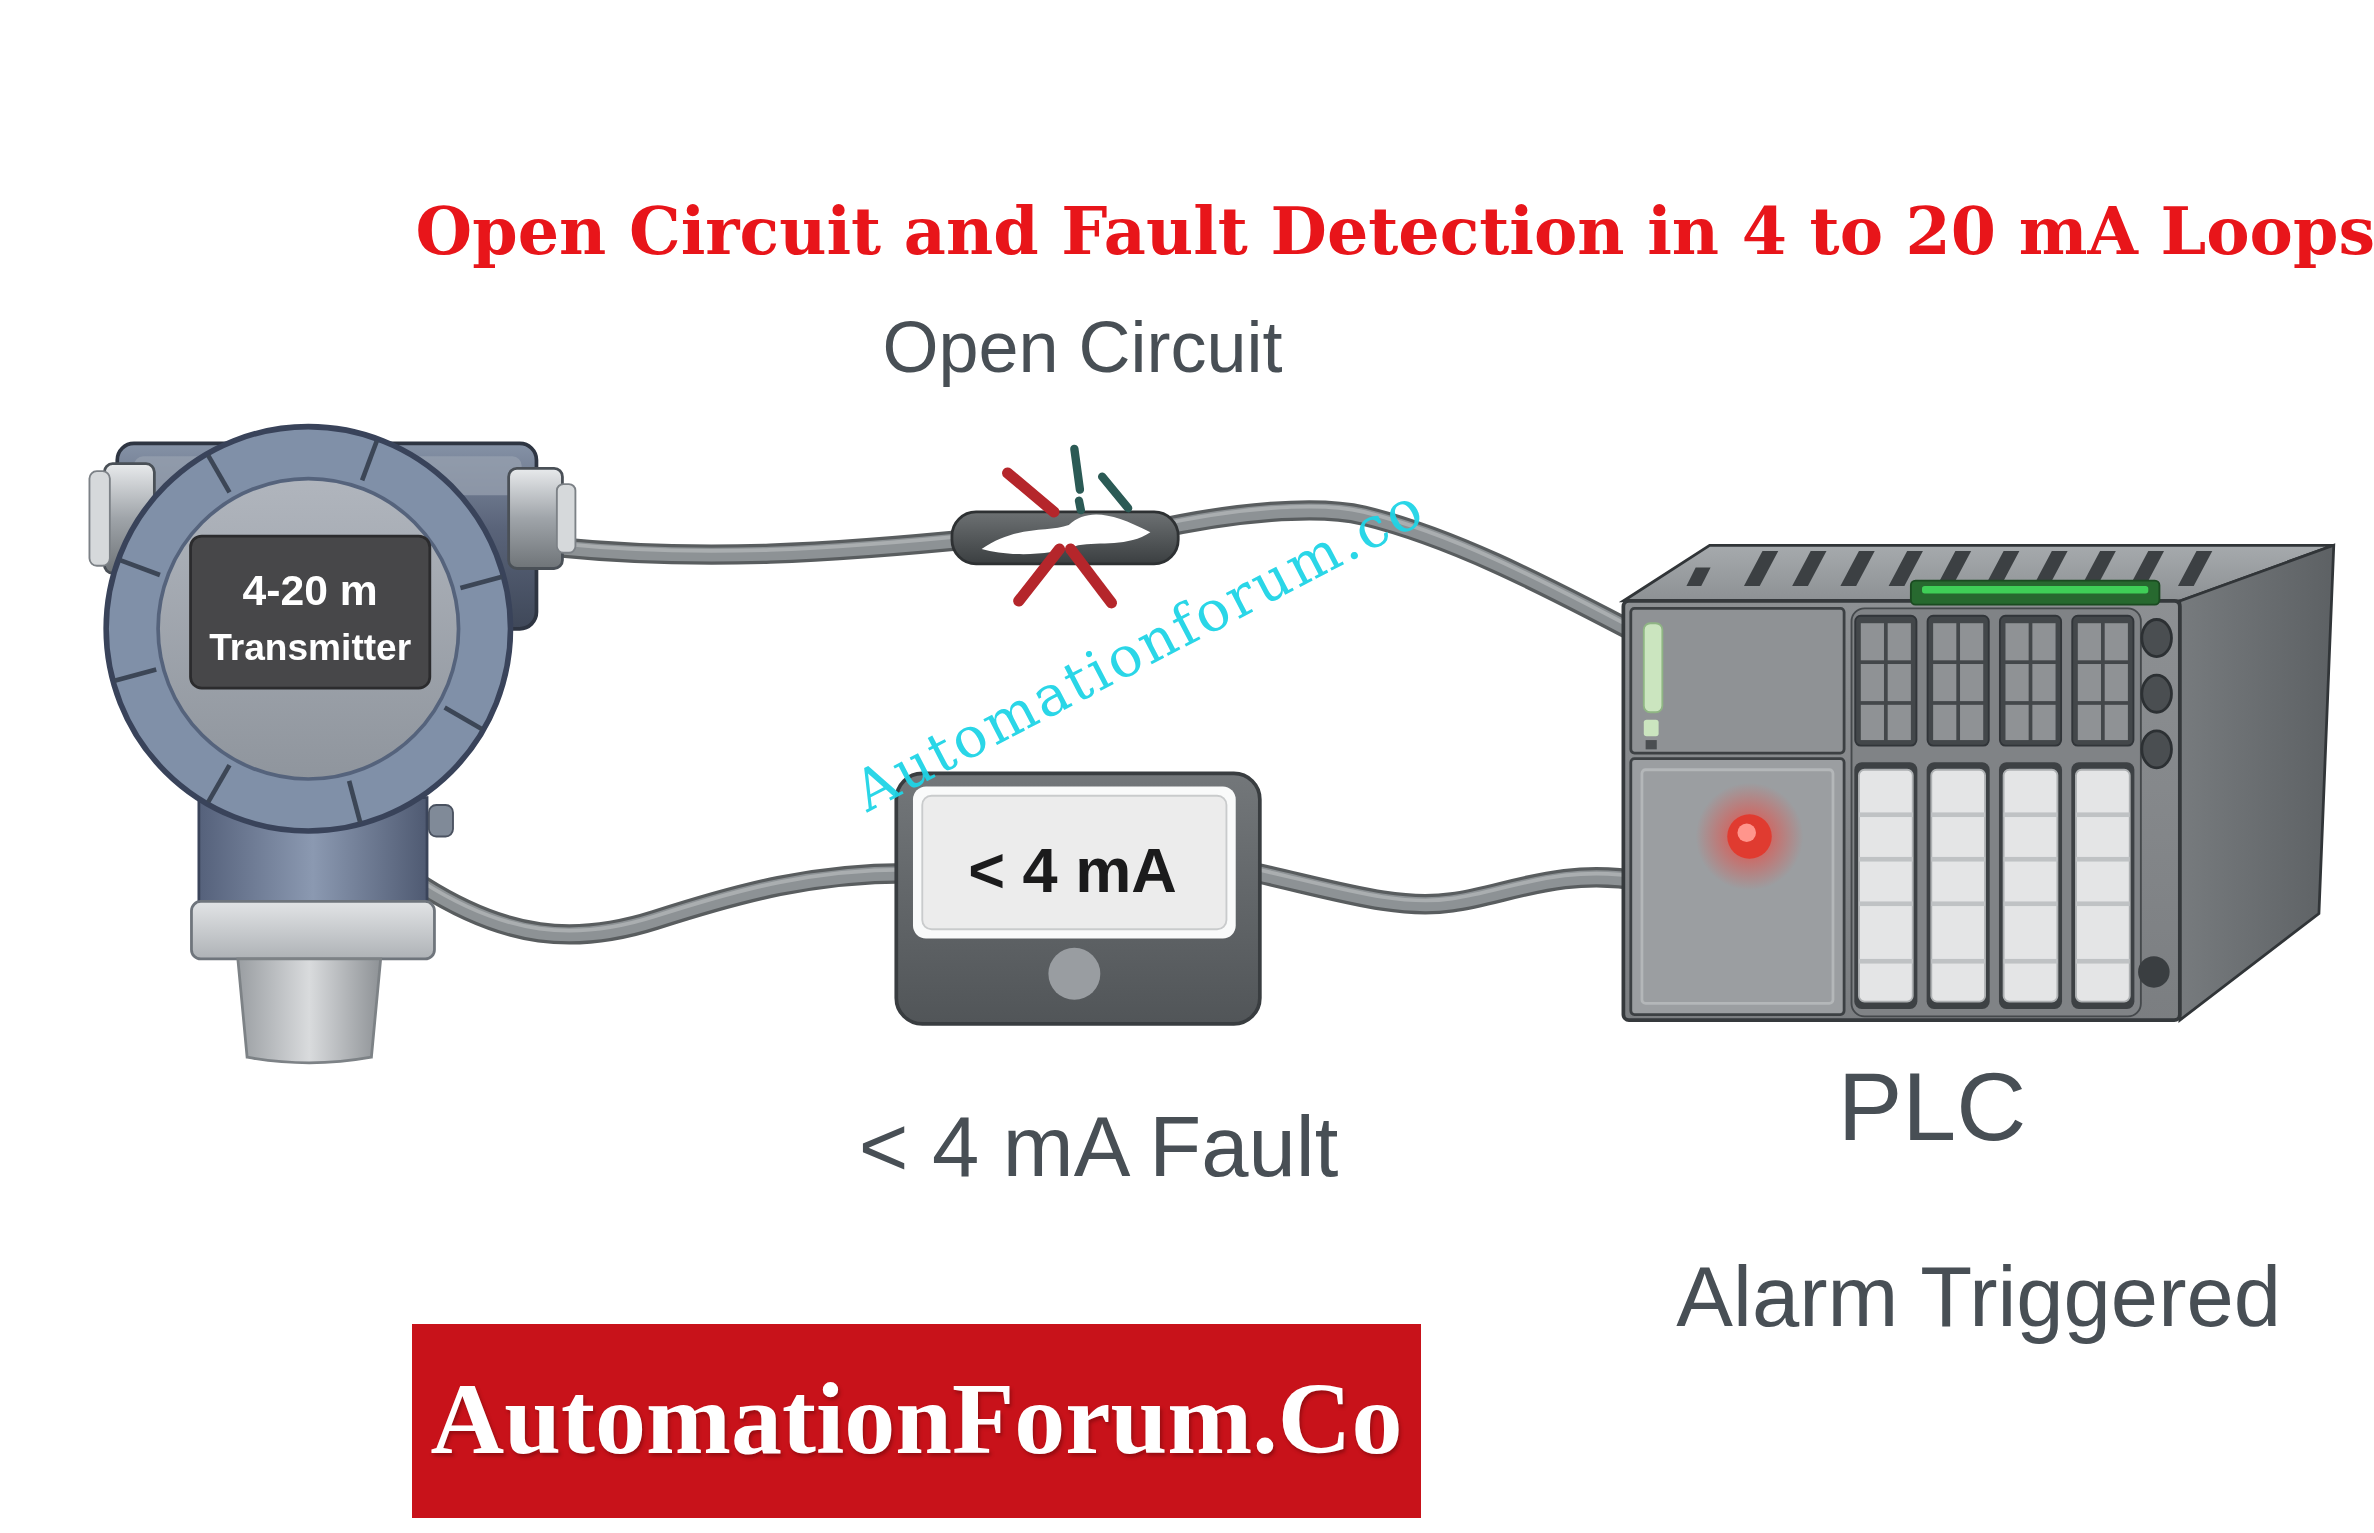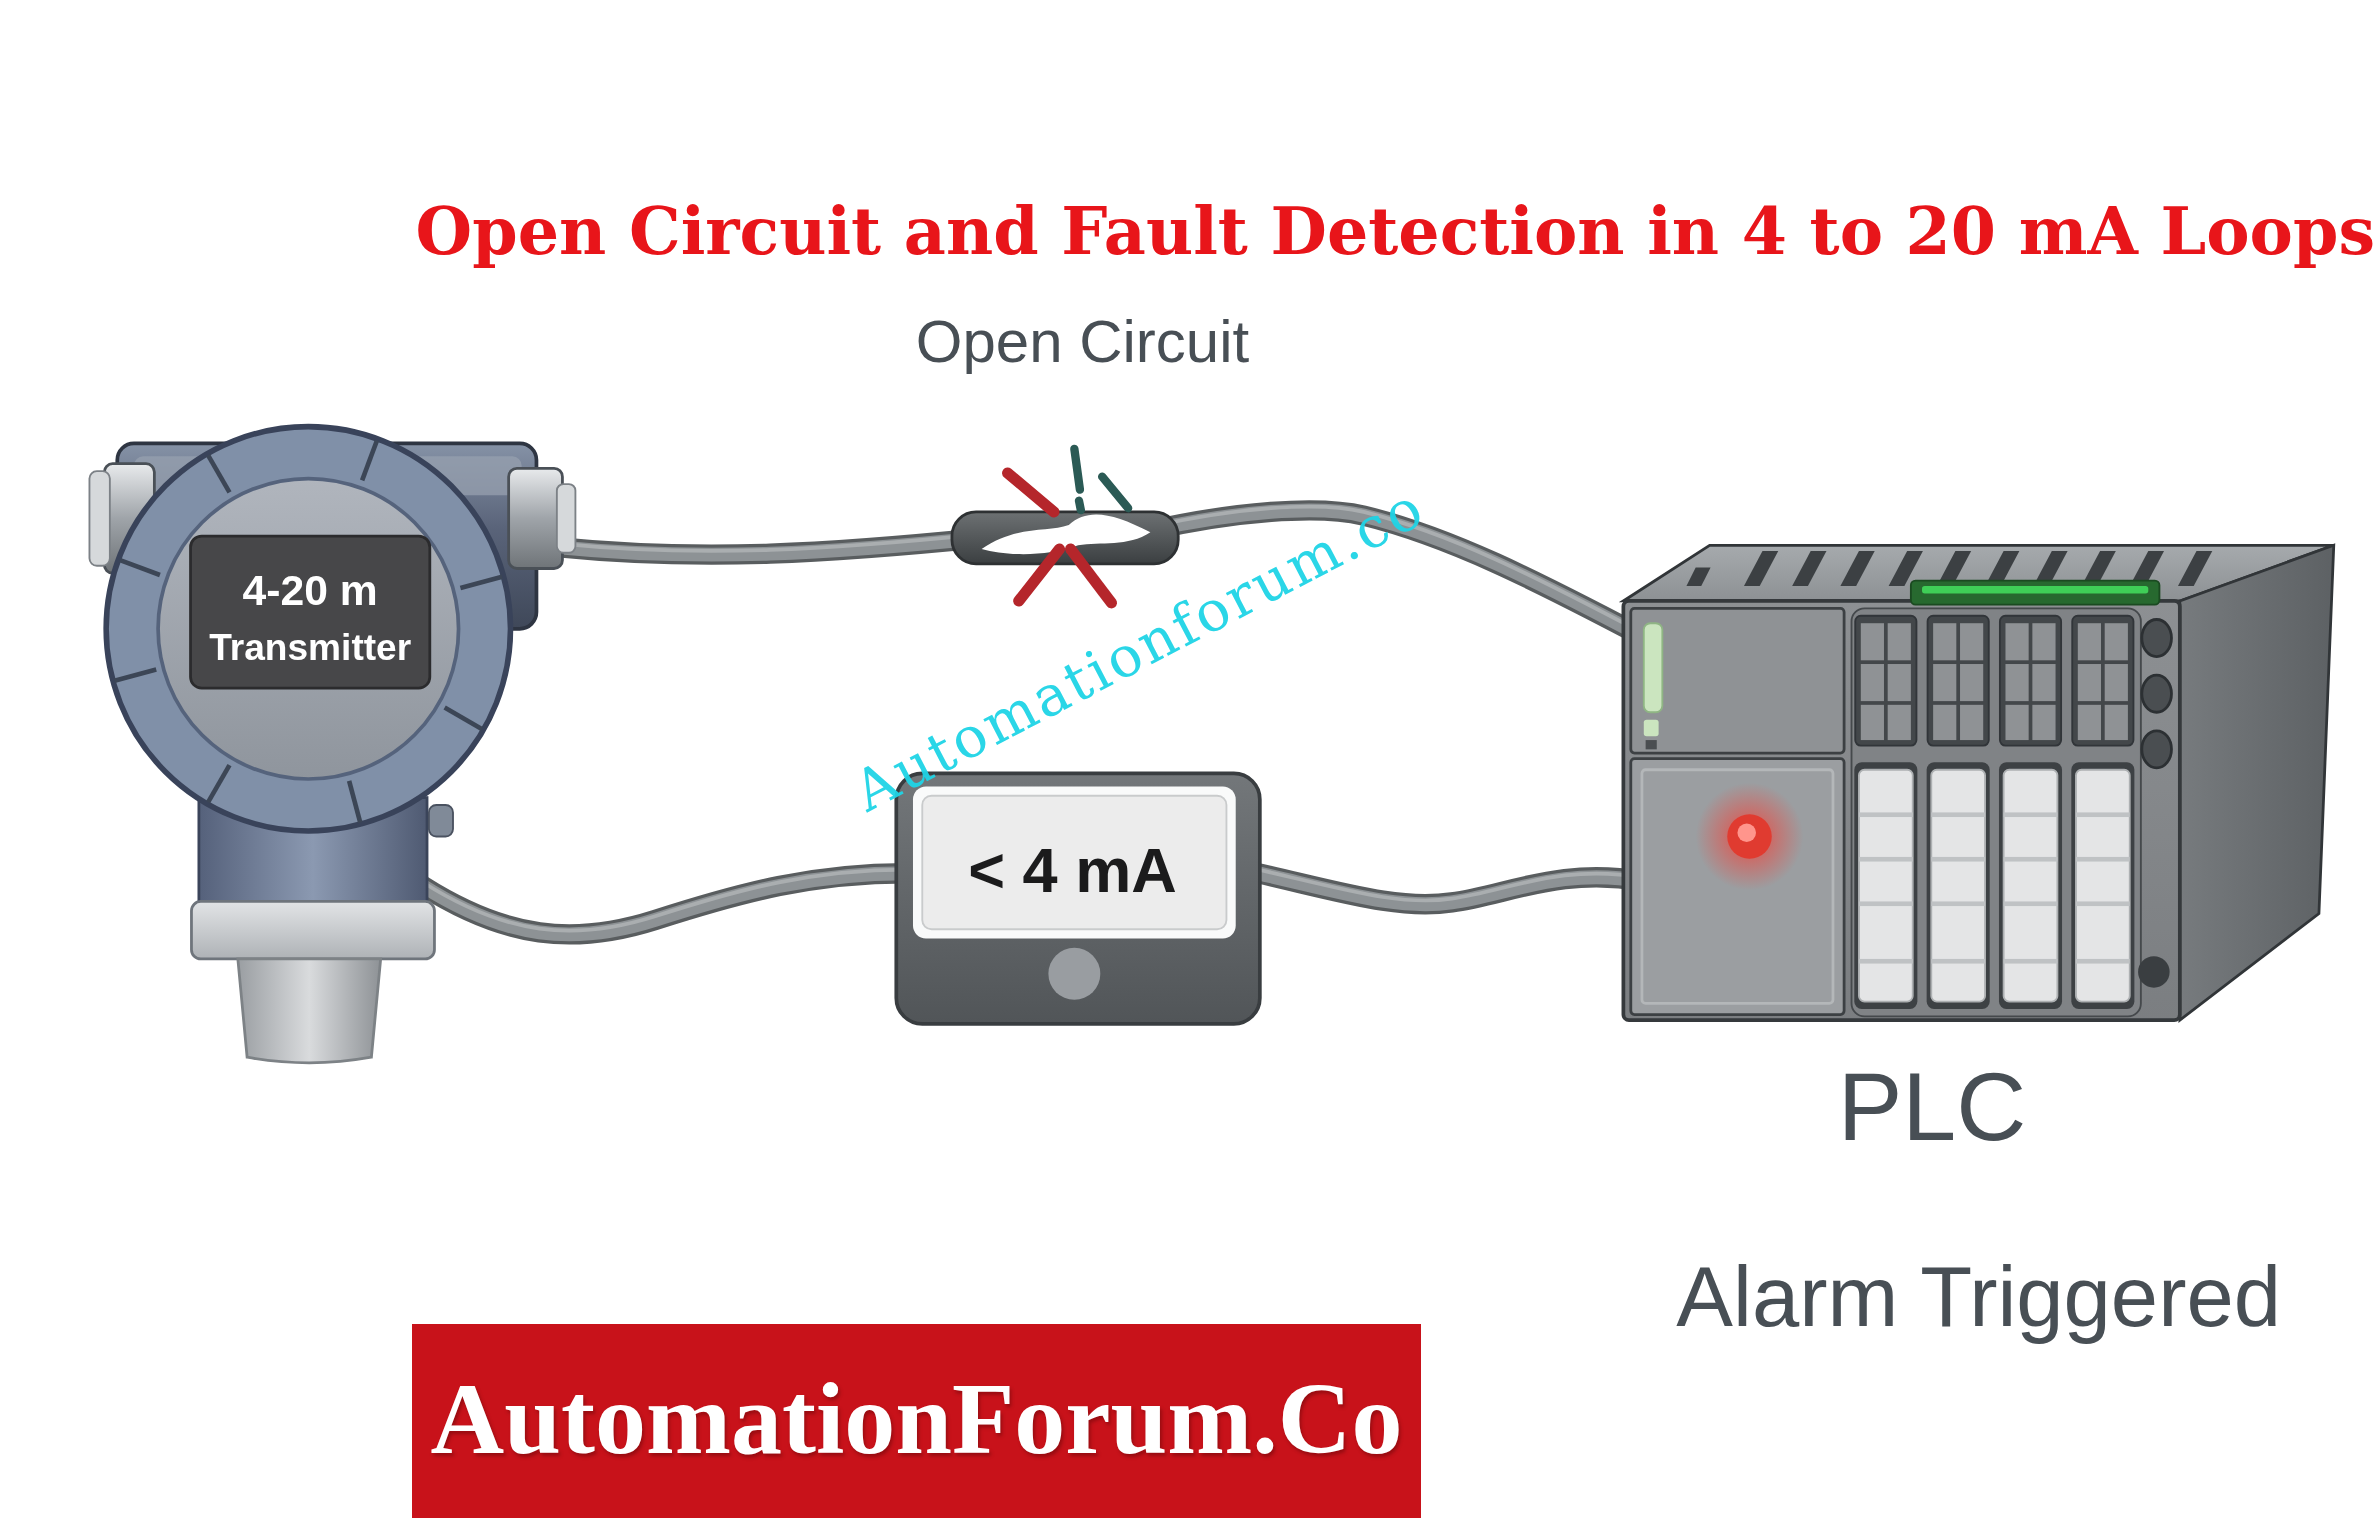--- a/index.html
+++ b/index.html
@@ -2,21 +2,21 @@
 <html style="font-size:15px"><head>
 <meta charset="utf-8">
 <style>
   html,body{margin:0;padding:0;background:#ffffff;}
   #stage{position:relative;width:2375px;height:1533px;background:#ffffff;overflow:hidden;
          font-family:"Liberation Sans",sans-serif;}
   #stage svg{position:absolute;left:0;top:0;}
   .lbl{position:absolute;text-align:center;color:#484f55;line-height:1.05;}
   #title{left:0;top:197px;width:2375px;font-family:"DejaVu Serif",serif;font-weight:700;
          font-size:65px;color:#e8151a;text-align:right;}
-  #open-circuit{left:804px;top:310px;width:557px;font-size:60px;font-weight:400;}
+  #open-circuit{left:804px;top:310px;width:557px;font-size:72px;font-weight:400;}
   #fault-label{left:774px;top:1102px;width:649px;font-size:85px;font-weight:400;}
   #plc-label{left:1793px;top:1056px;width:278px;font-size:97px;font-weight:400;}
   #alarm-label{left:1595px;top:1252px;width:686px;font-size:85px;font-weight:400;text-align:right;}
   #watermark{left:827px;top:627px;width:557px;height:80px;line-height:80px;position:absolute;
              text-align:center;font-family:"DejaVu Serif",serif;font-size:56px;letter-spacing:2.8px;
              color:#1fd4e6;transform:rotate(-27.5deg);opacity:.95;}
   #banner{position:absolute;left:412px;top:1324px;width:1009px;height:194px;background:#c8121a;
           text-align:center;line-height:190px;font-family:"Liberation Serif",serif;font-weight:700;
           font-size:102px;color:#ffffff;text-shadow:1.9px 2.8px 3.7px rgba(60,0,0,.35);}
   .svgtext{font-family:"Liberation Sans",sans-serif;}
@@ -275,18 +275,19 @@
           <ellipse cx="2325" cy="808" rx="16" ry="20"></ellipse>
         </g>
         <circle cx="2322" cy="1048" r="17" fill="#3a3e41"></circle>
       </g>
     </g>
   </svg>
 
   <div id="title" class="lbl">Open Circuit and Fault Detection in 4 to 20 mA Loops</div>
   <div id="open-circuit" class="lbl">Open Circuit</div>
   <div id="watermark">Automationforum.co</div>
+  <div id="fault-label" class="lbl">&lt; 4 mA Fault</div>
   <div id="plc-label" class="lbl">PLC</div>
   <div id="alarm-label" class="lbl">Alarm Triggered</div>
   <div id="banner">AutomationForum.Co</div>
 
 </div>
 
 
 </body></html>

